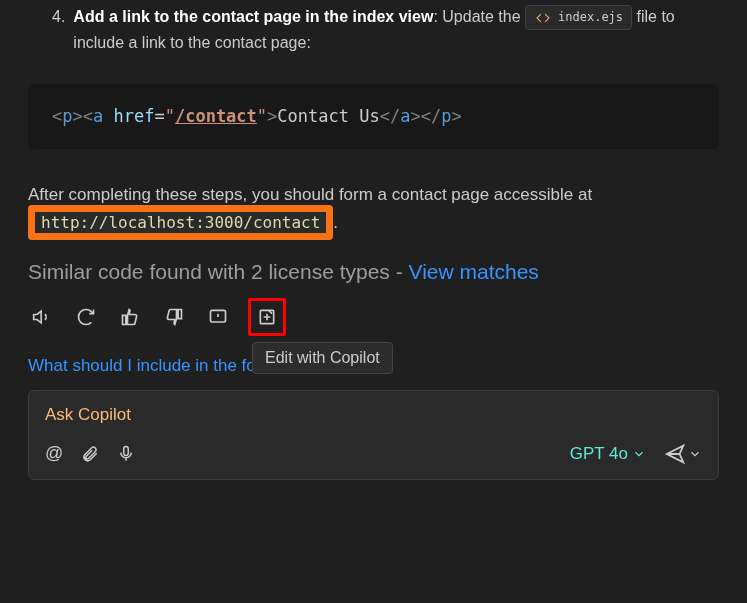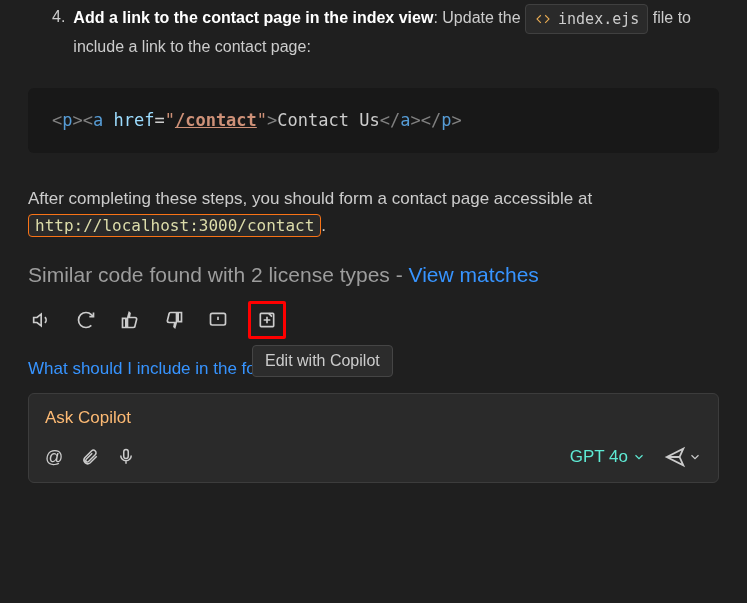--- a/index.html
+++ b/index.html
@@ -39,21 +39,21 @@
       background: #2a2a2a;
       border: 1px solid #404040;
       border-radius: 4px;
       padding: 2px 8px;
       vertical-align: middle;
     }
     .file-badge svg { flex-shrink: 0; }
     .file-badge-text {
       color: #cccccc;
       font-family: "SF Mono", Consolas, monospace;
-      font-size: 15px;
+      font-size: 12px;
     }
     .code-block {
       background: #181818;
       border-radius: 6px;
       padding: 20px 24px;
       margin: 28px 0 32px 0;
       font-family: "SF Mono", Consolas, monospace;
       font-size: 17px;
       line-height: 1.5;
       white-space: pre;
@@ -66,21 +66,21 @@
     .tok-str { color: #ce9178; }
     .tok-link { color: #ce9178; text-decoration: underline; font-weight: bold; }
     .tok-text { color: #cccccc; }
     .para {
       line-height: 1.6;
       margin-bottom: 24px;
       font-size: 17px;
     }
     .inline-code {
       background: #2a2a2a;
-      border: 1px solid #f97316;
+      border: 7px solid #f97316;
       border-radius: 4px;
       padding: 1px 6px;
       font-family: "SF Mono", Consolas, monospace;
       font-size: 16px;
       color: #dcdcaa;
     }
     .meta-line {
       color: #9d9d9d;
       font-size: 21px;
       margin-bottom: 14px;

